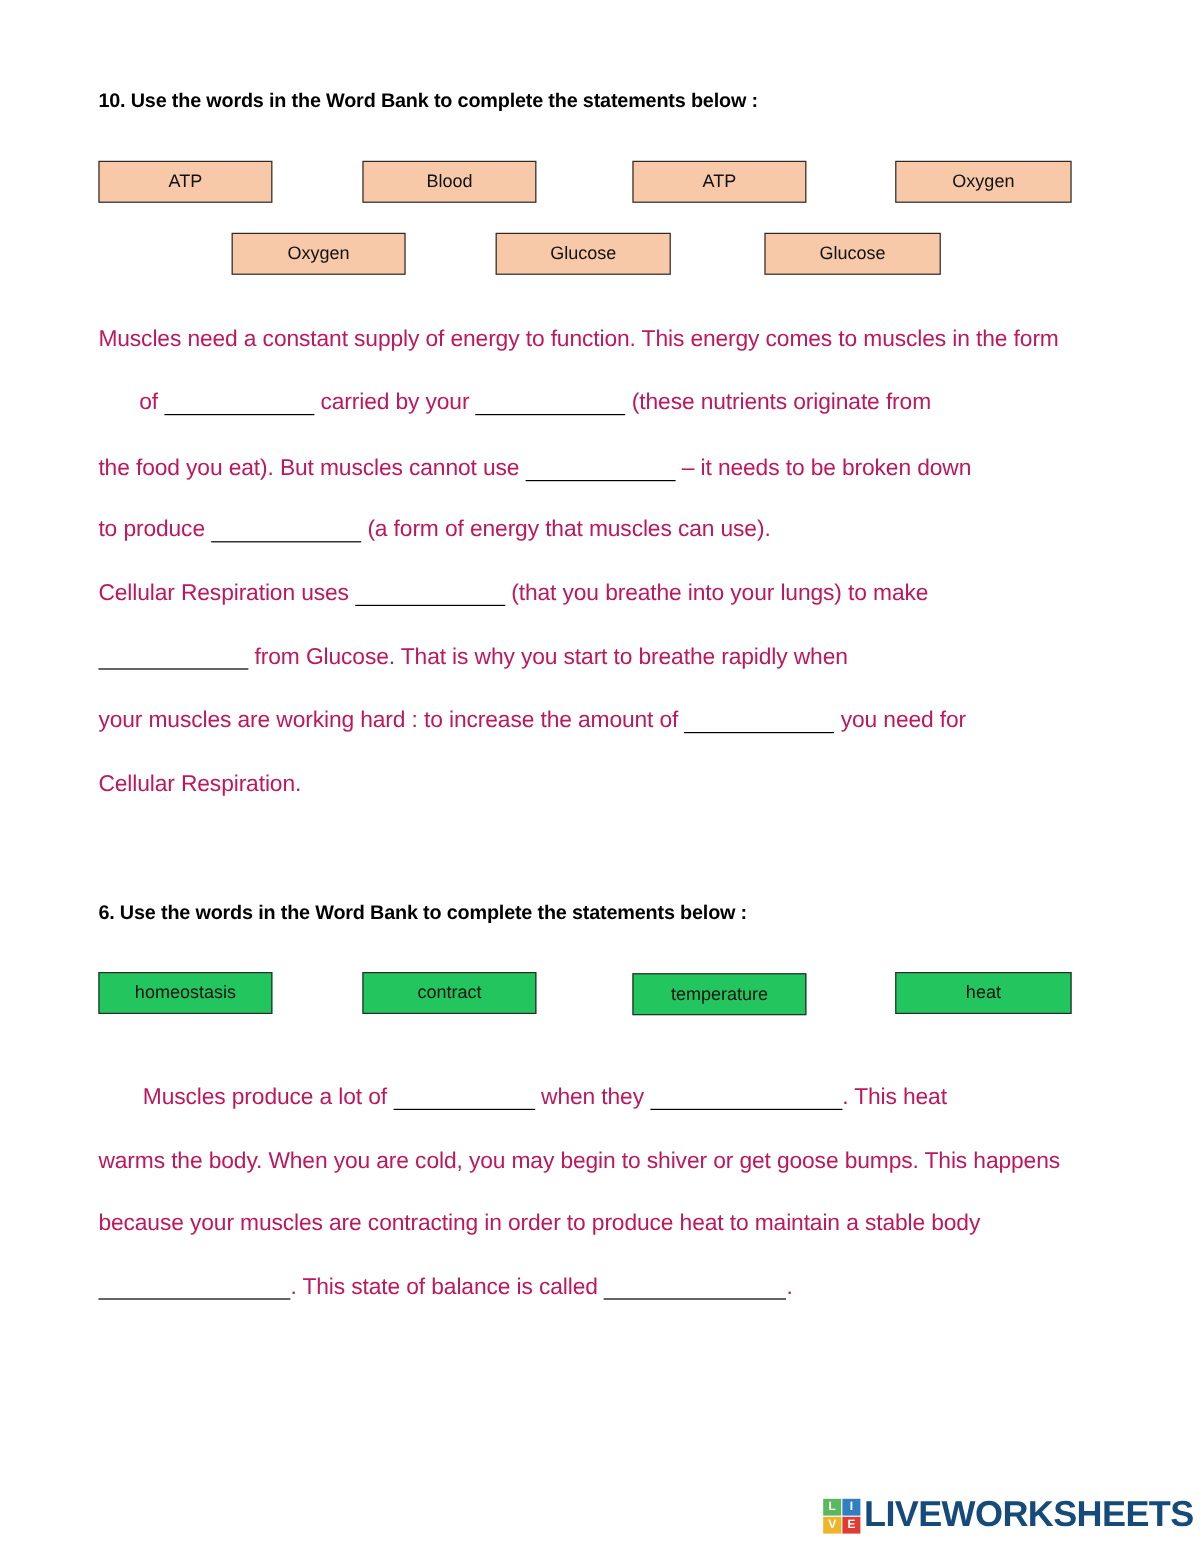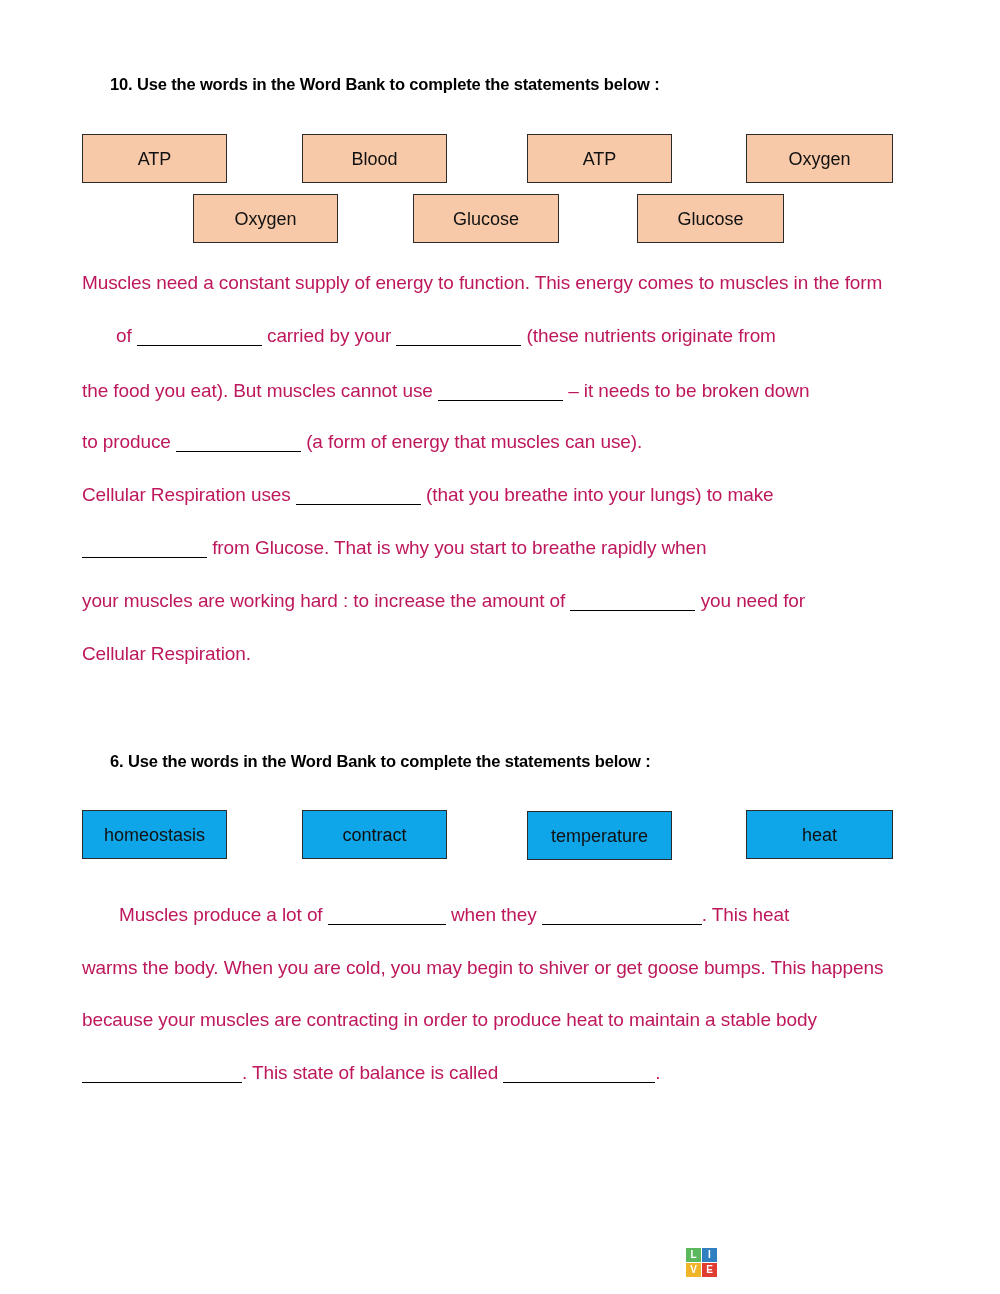--- a/index.html
+++ b/index.html
@@ -23,43 +23,42 @@
   }
 
   
   .q-heading {
     position: absolute;
     font-size: 16.5px;
     font-weight: bold;
     letter-spacing: -0.15px;
     white-space: nowrap;
     color: #000;
-    margin-left: 28px;
   }
   #q10-heading { left: 82px; top: 75px; }
   #q11-heading { left: 82px; top: 752px; }
 
   
   .wordbank {
     position: absolute;
   }
   .wb-box {
     position: absolute;
     box-sizing: border-box;
     border: 1.5px solid #2b2b2b;
     display: flex;
     align-items: center;
     justify-content: center;
-    font-size: 18px;
+    font-size: 15px;
     line-height: 1;
     color: #111;
-    height: 49px;
+    height: 35px;
   }
   .wb-peach { background: #f7c9a8; }
-  .wb-green { background: #0ea5e9; }
+  .wb-green { background: #22c55e; }
 
   
   .body-line {
     position: absolute;
     left: 82px;
     font-size: 19px;
     color: #be185d;
     white-space: nowrap;
     letter-spacing: -0.1px;
   }
@@ -157,15 +156,16 @@
       <div class="body-line" id="q11-l4" style="top: 1062px;"><span class="blank b-q11c">&nbsp;</span><span>.  This state of balance is called </span><span class="blank b-q11b">&nbsp;</span><span>.</span></div>
     </div>
 
   <div id="lw-logo">
     <div class="lw-mark" id="lw-mark">
         <div class="lw-cell lw-l">L</div>
         <div class="lw-cell lw-i">I</div>
         <div class="lw-cell lw-v">V</div>
         <div class="lw-cell lw-e">E</div>
       </div>
+    <div class="lw-word" id="lw-word">LIVEWORKSHEETS</div>
   </div>
 
 </div>
 
 </body></html>

